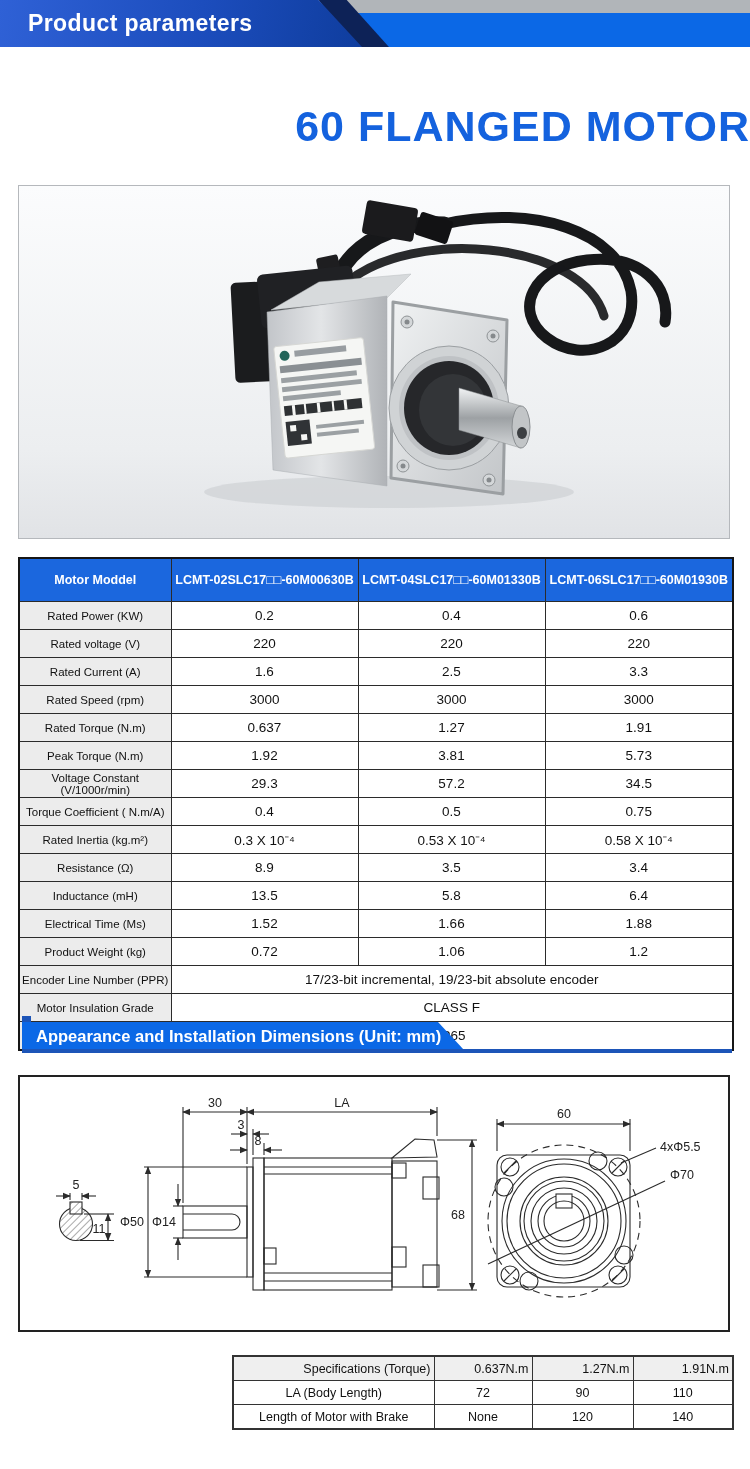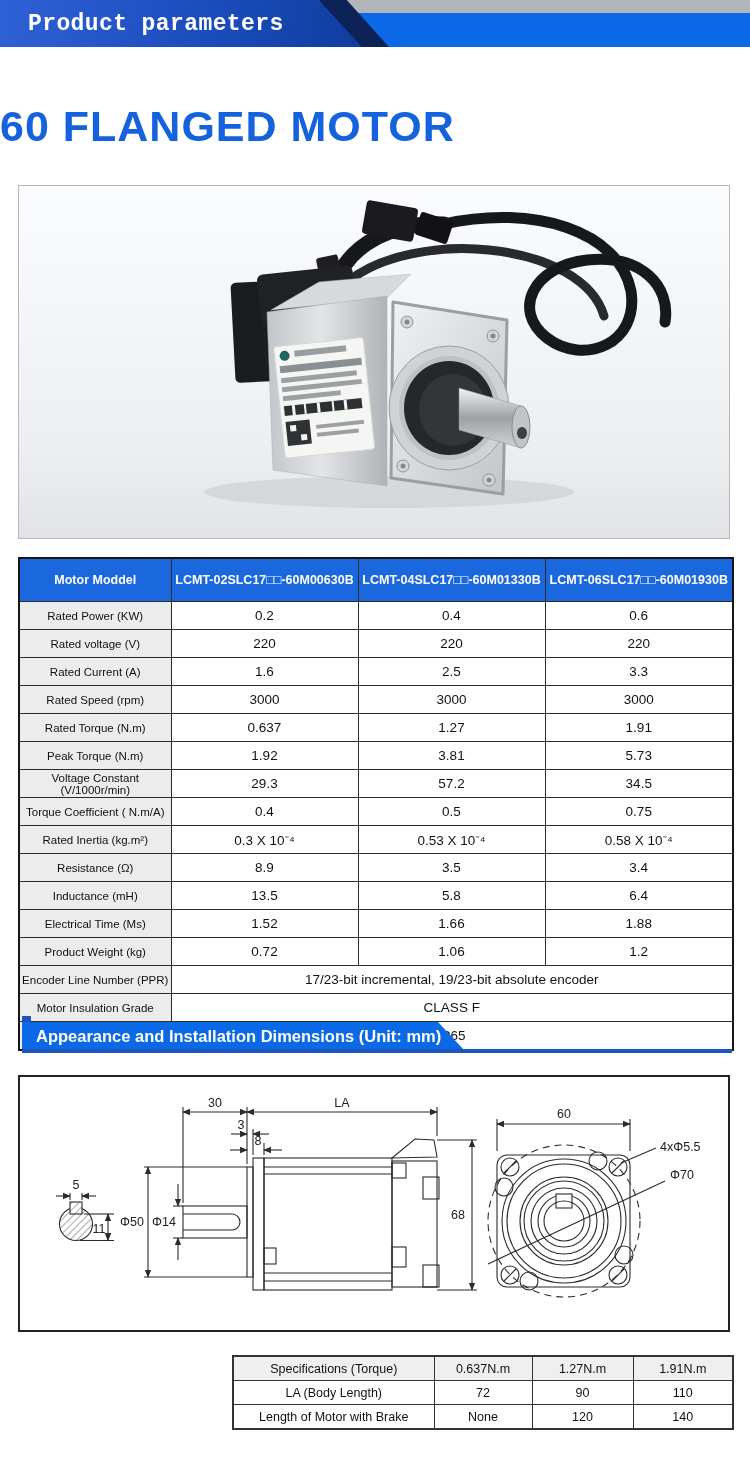--- a/index.html
+++ b/index.html
@@ -8,24 +8,24 @@
   
   .hdr{position:absolute;left:0;top:0;width:750px;height:48px;}
   .hdr-gray{position:absolute;left:336px;top:0;width:414px;height:13px;background:#b1b5b9;}
   .hdr-band{position:absolute;left:0;top:13px;width:750px;height:34px;background:#0b68e6;}
   .hdr-wedge{position:absolute;left:308px;top:0;width:88px;height:47px;background:#0d2257;
              clip-path:polygon(12% 0,44% 0,92% 100%,52% 100%);}
   .hdr-ribbon{position:absolute;left:0;top:0;width:362px;height:47px;
               background:linear-gradient(100deg,#2f61d6 0%,#1c4dbd 55%,#0f3d9e 100%);
               clip-path:polygon(0 0,88% 0,100% 100%,0 100%);
               display:flex;align-items:center;padding-left:28px;box-sizing:border-box;}
-  .hdr-ribbon span{color:#fff;font-size:23px;font-weight:700;letter-spacing:.4px;font-family:Liberation Mono, monospace;}
-
-  
-  .product-title{position:absolute;left:0;top:102px;width:750px;margin:0;text-align:left;
+  .hdr-ribbon span{color:#fff;font-size:23px;font-weight:700;letter-spacing:.4px;}
+
+  
+  .product-title{position:absolute;left:0;top:102px;width:750px;margin:0;text-align:right;
                  font-size:43px;font-weight:800;color:#1462de;letter-spacing:1px;}
 
   
   .photo-box{position:absolute;left:18px;top:185px;width:712px;height:354px;border:1px solid #b5b8bc;
              box-sizing:border-box;background:#f4f5f7;}
   .photo-box svg{display:block;width:100%;height:100%;}
 
   
   table.spec{position:absolute;left:18px;top:557px;width:714px;border-collapse:collapse;
              table-layout:fixed;color:#111;border:2px solid #161616;}
@@ -45,21 +45,21 @@
   
   .drawing-box{position:absolute;left:18px;top:1075px;width:712px;height:257px;border:2px solid #222;
                box-sizing:border-box;background:#fff;}
   .drawing-box svg{display:block;width:100%;height:100%;}
   .drawing-box text{font-family:"Liberation Sans",sans-serif;font-size:12.5px;fill:#222;}
 
   
   table.dimtab{position:absolute;left:232px;top:1355px;width:500px;border-collapse:collapse;
                table-layout:fixed;color:#111;border:2px solid #333;}
   table.dimtab td{border:1px solid #333;height:23px;text-align:center;font-size:12.5px;padding:0 3px;}
-  table.dimtab tr.dh td{background:#efefef;}
+  table.dimtab tr.dh td{background:#efefef;text-align:right;}
 </style>
 </head>
 <body>
 
 <div class="hdr">
   <div class="hdr-gray"></div>
   <div class="hdr-band"></div>
   <div class="hdr-wedge"></div>
   <div class="hdr-ribbon">
     <span>Product parameters</span>

